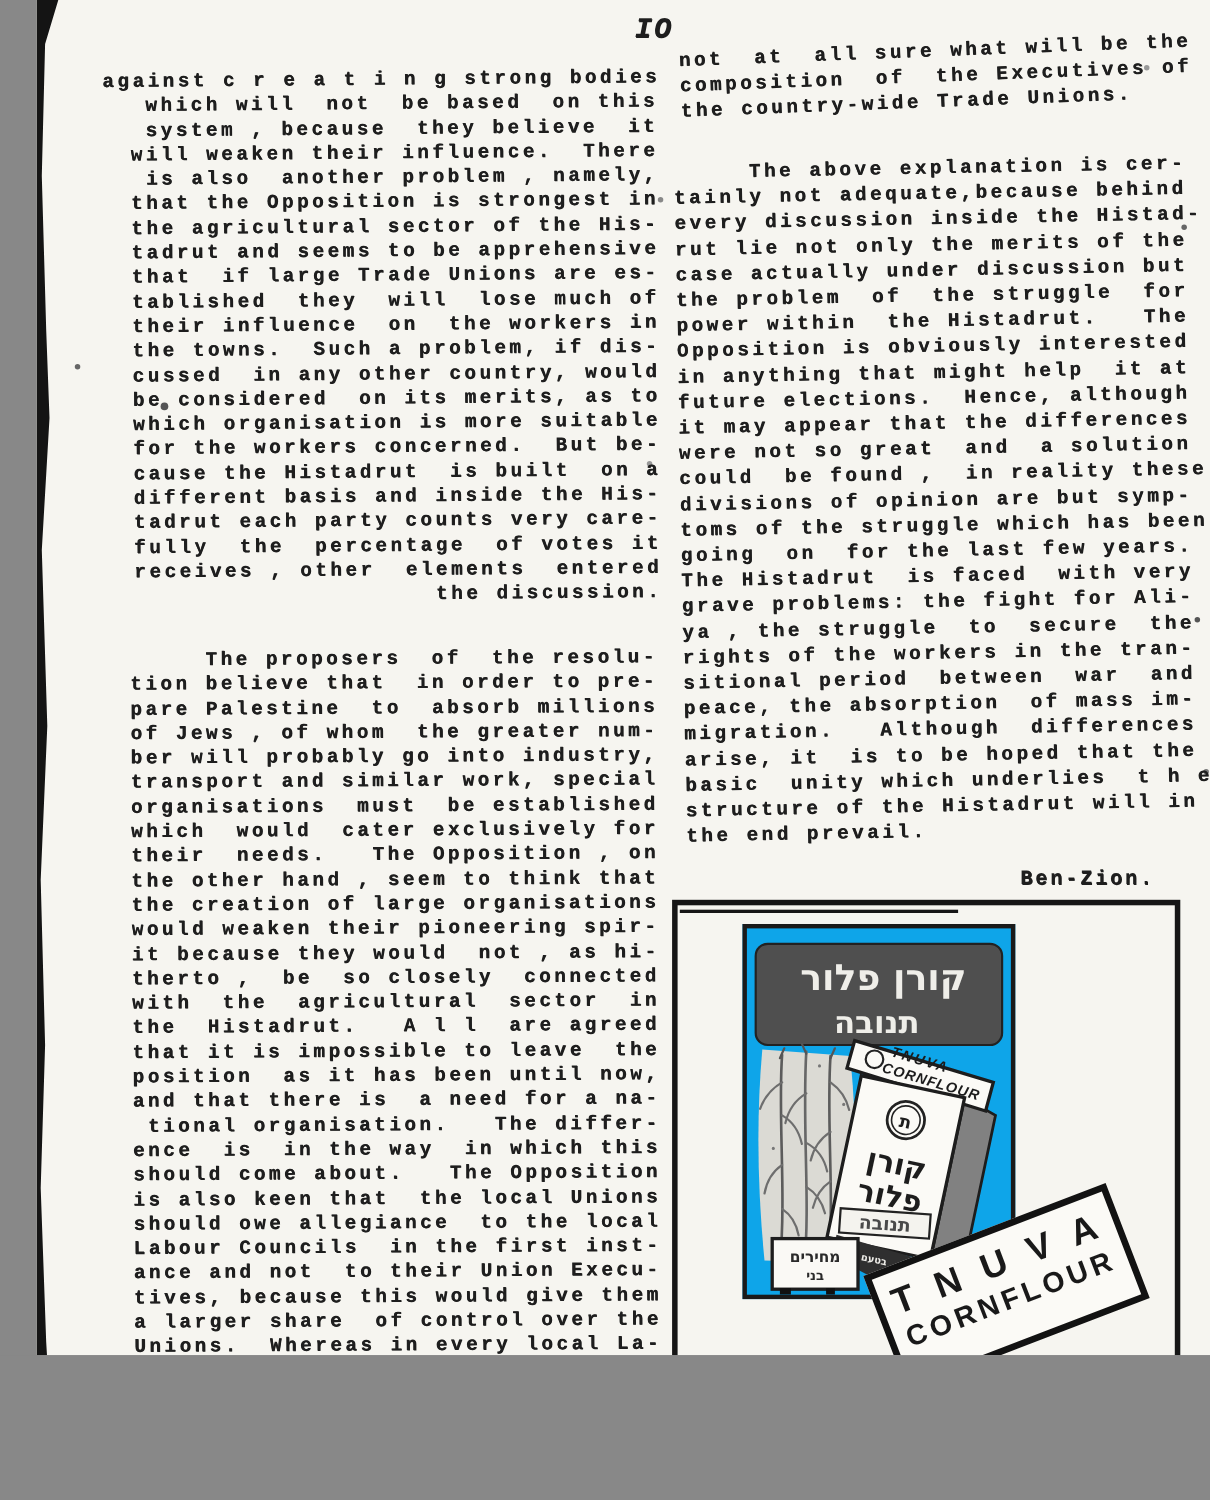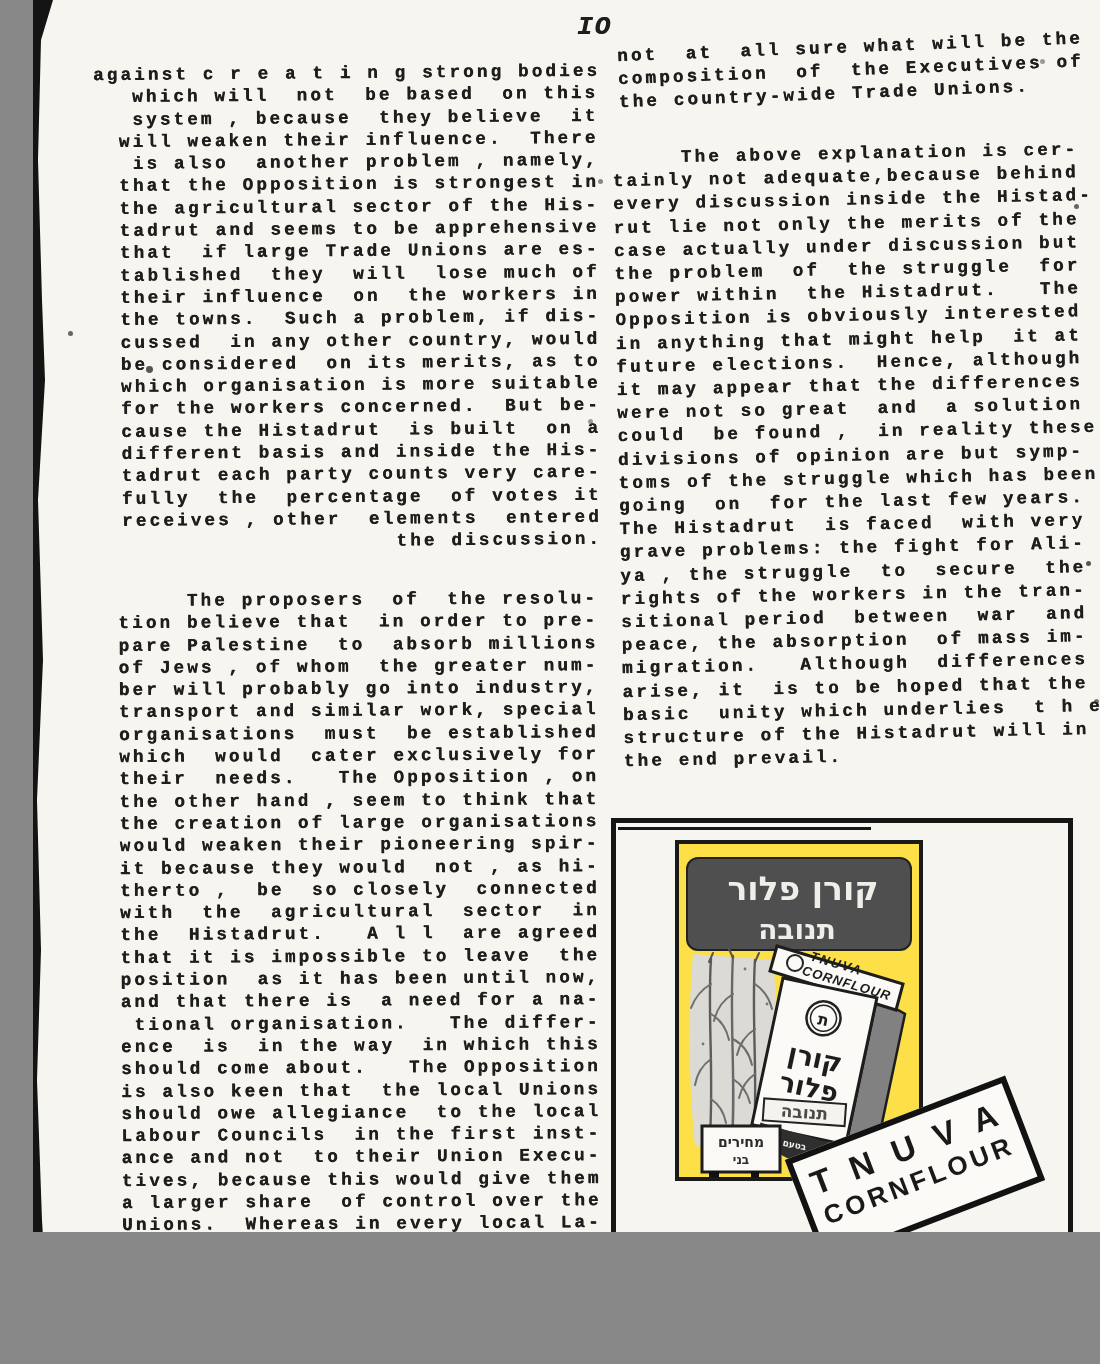--- a/index.html
+++ b/index.html
@@ -31,21 +31,21 @@
     1042px 205px 0 1px #666,1054px 562px 0 1px #555,1062px 700px 0 1px #777,
     566px 180px 0 1px #888,556px 420px 0 1px #999,1008px 60px 0 1px #999,
     115px 368px 0 2px #555,36px 332px 0 1px #666,872px 1300px 0 1px #888,
     600px 1292px 0 1px #999,1082px 980px 0 1px #aaa,1086px 330px 0 1px #999;}
   
   #ad-outer{position:absolute;left:578px;top:818px;width:462px;height:452px;
             border:5px solid #161616;box-sizing:border-box;}
   #ad-outer .extra-top{position:absolute;left:2px;top:4px;width:56%;height:3px;background:#161616;}
   #ad-outer .bottom-break{position:absolute;left:60%;bottom:-7px;width:26px;height:9px;background:#f6f5f0;}
   #poster-frame{position:absolute;left:642px;top:840px;width:248px;height:341px;
-                border:4px solid #1a1a1a;box-sizing:border-box;background:#fde047;}
+                border:4px solid #1a1a1a;box-sizing:border-box;background:#0ea5e9;}
   #poster-frame svg{position:absolute;left:0;top:0;}
   #tnuva-label{position:absolute;left:764px;top:1114px;width:236px;height:112px;
                background:#fbfaf6;border:6px solid #121212;box-sizing:border-box;
                transform:rotate(-21deg);text-align:center;
                font-family:"Liberation Sans",sans-serif;color:#191919;}
   #tnuva-label .l1{margin-top:8px;font-size:33px;font-weight:800;letter-spacing:6px;}
   #tnuva-label .l2{font-size:26px;font-weight:800;letter-spacing:4px;}
 </style>
 </head>
 <body>
@@ -145,20 +145,21 @@
         <div class="line">ya , the struggle  to  secure  the</div>
         <div class="line">rights of the workers in the tran-</div>
         <div class="line">sitional period  between  war  and</div>
         <div class="line">peace, the absorption  of mass im-</div>
         <div class="line">migration.   Although  differences</div>
         <div class="line">arise, it  is to be hoped that the</div>
         <div class="line">basic  unity which underlies  t h e</div>
         <div class="line">structure of the Histadrut will in</div>
         <div class="line">the end prevail.</div>
       </div>
+    <div id="signature">Ben-Zion.</div>
   </div>
 
   <div id="ad-outer">
     <div class="extra-top"></div>
     <div class="bottom-break"></div>
   </div>
 
   <div id="poster-frame">
     <svg width="240" height="333" viewBox="0 0 240 333">
 

